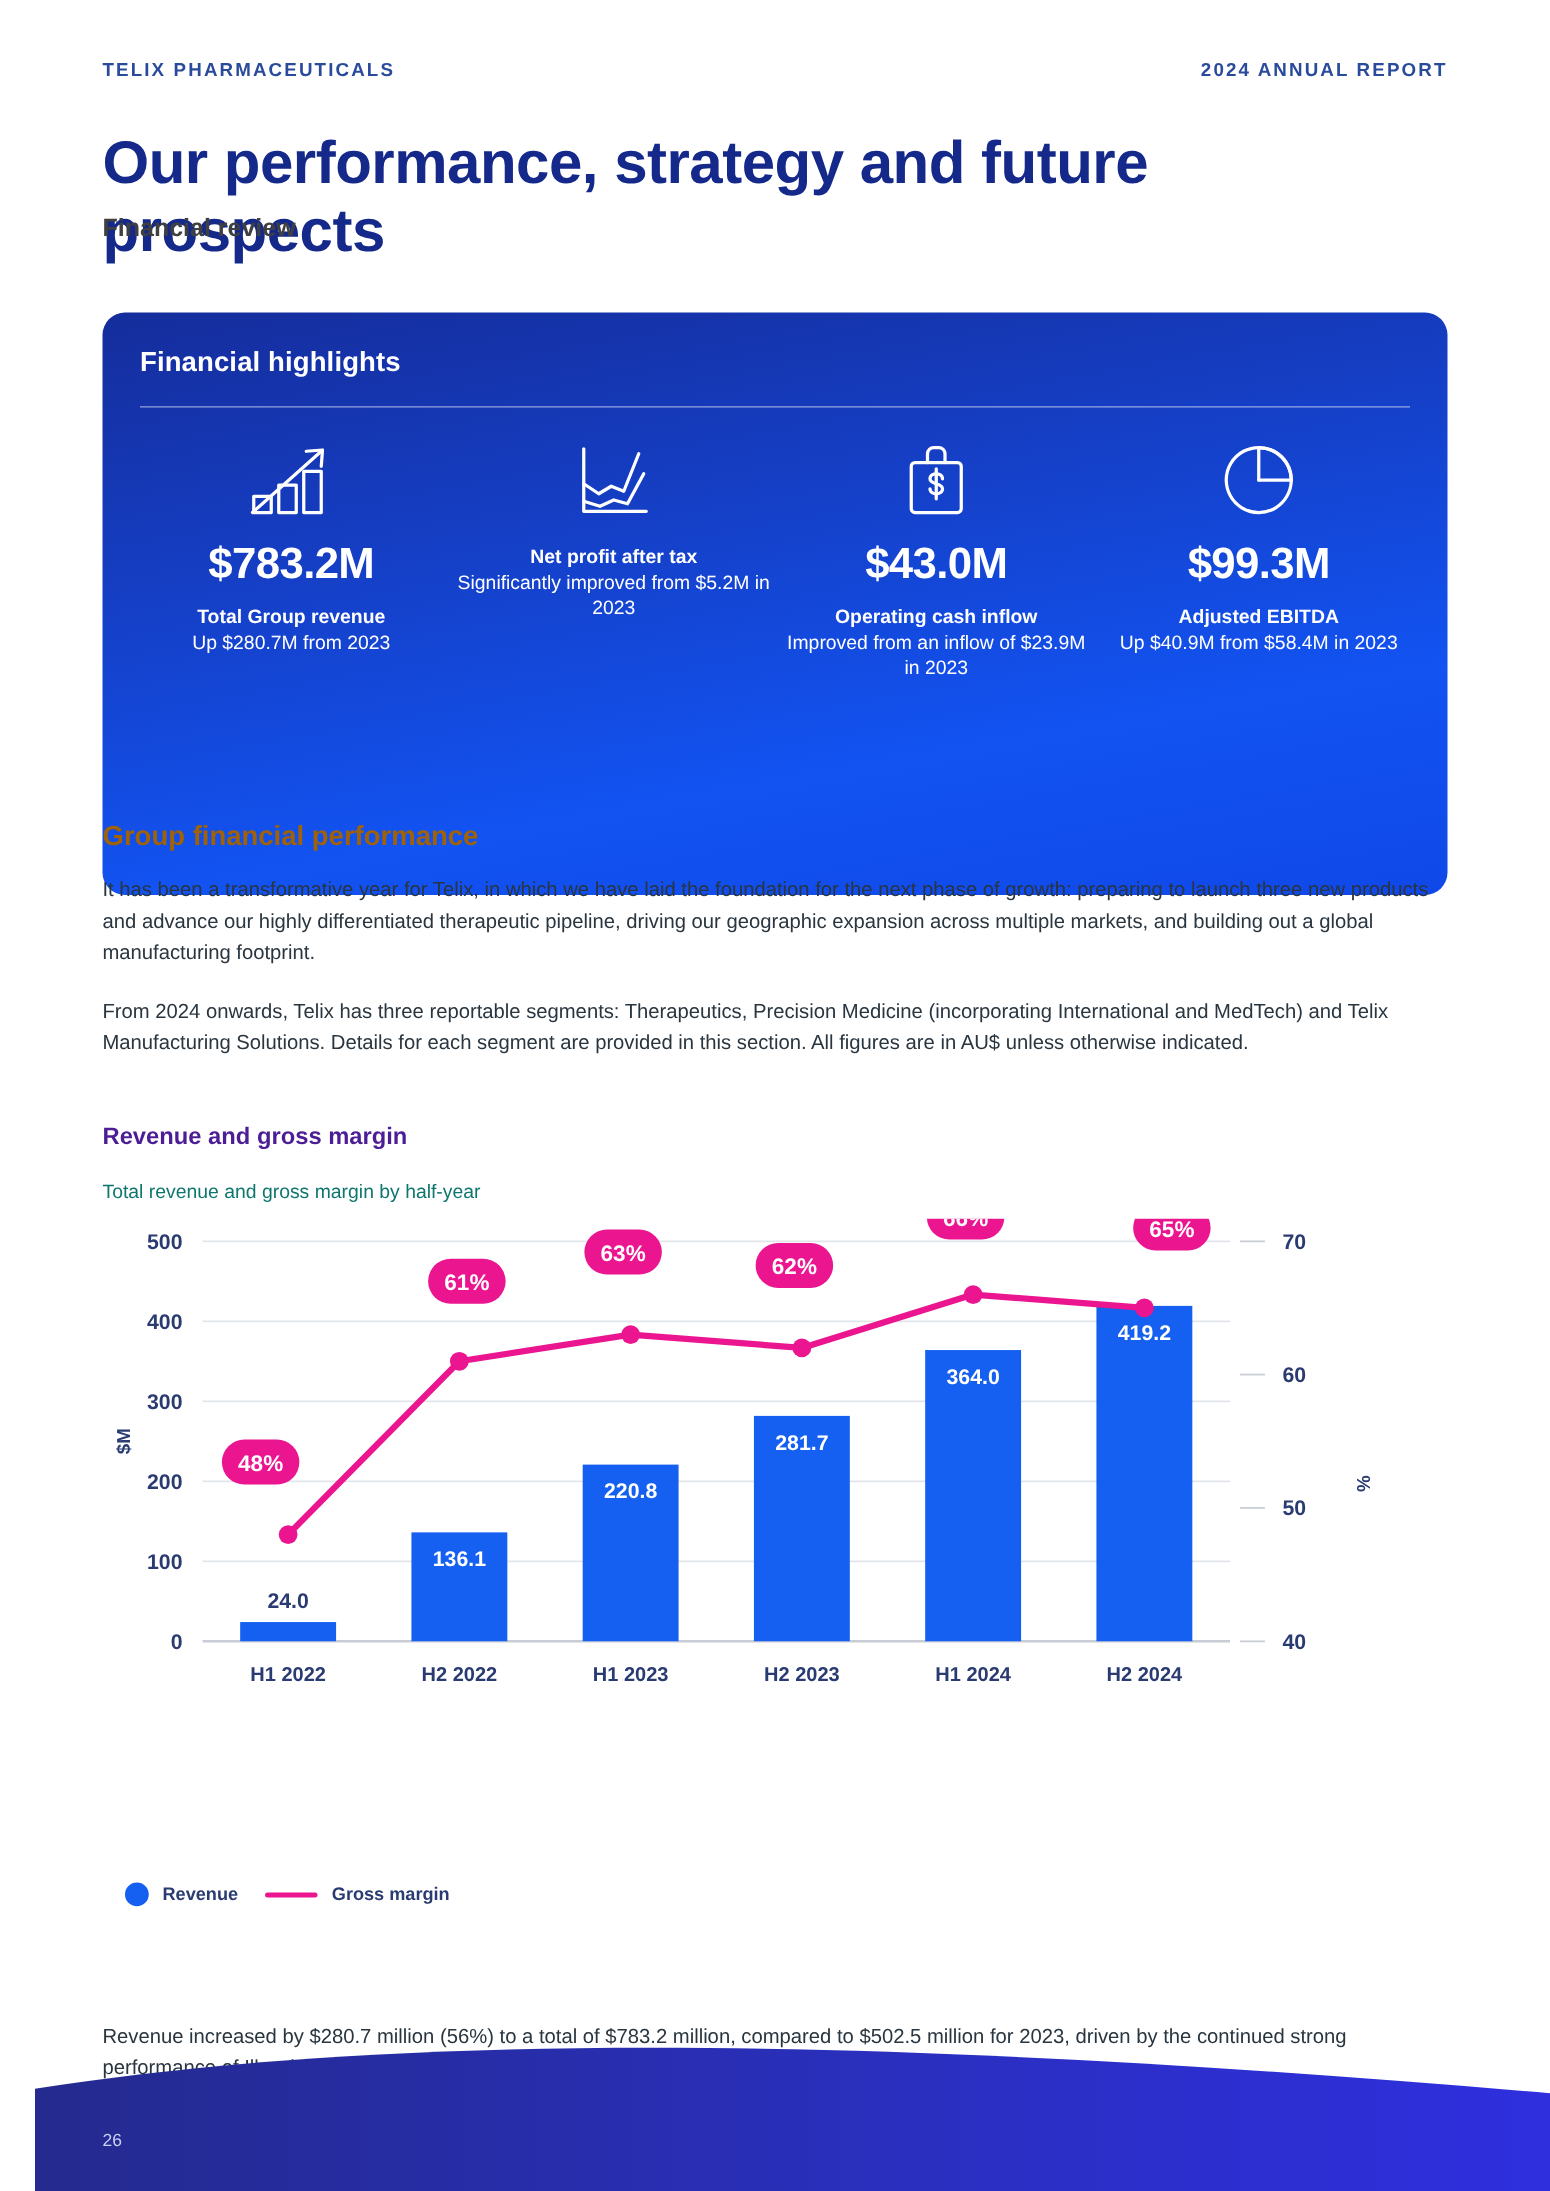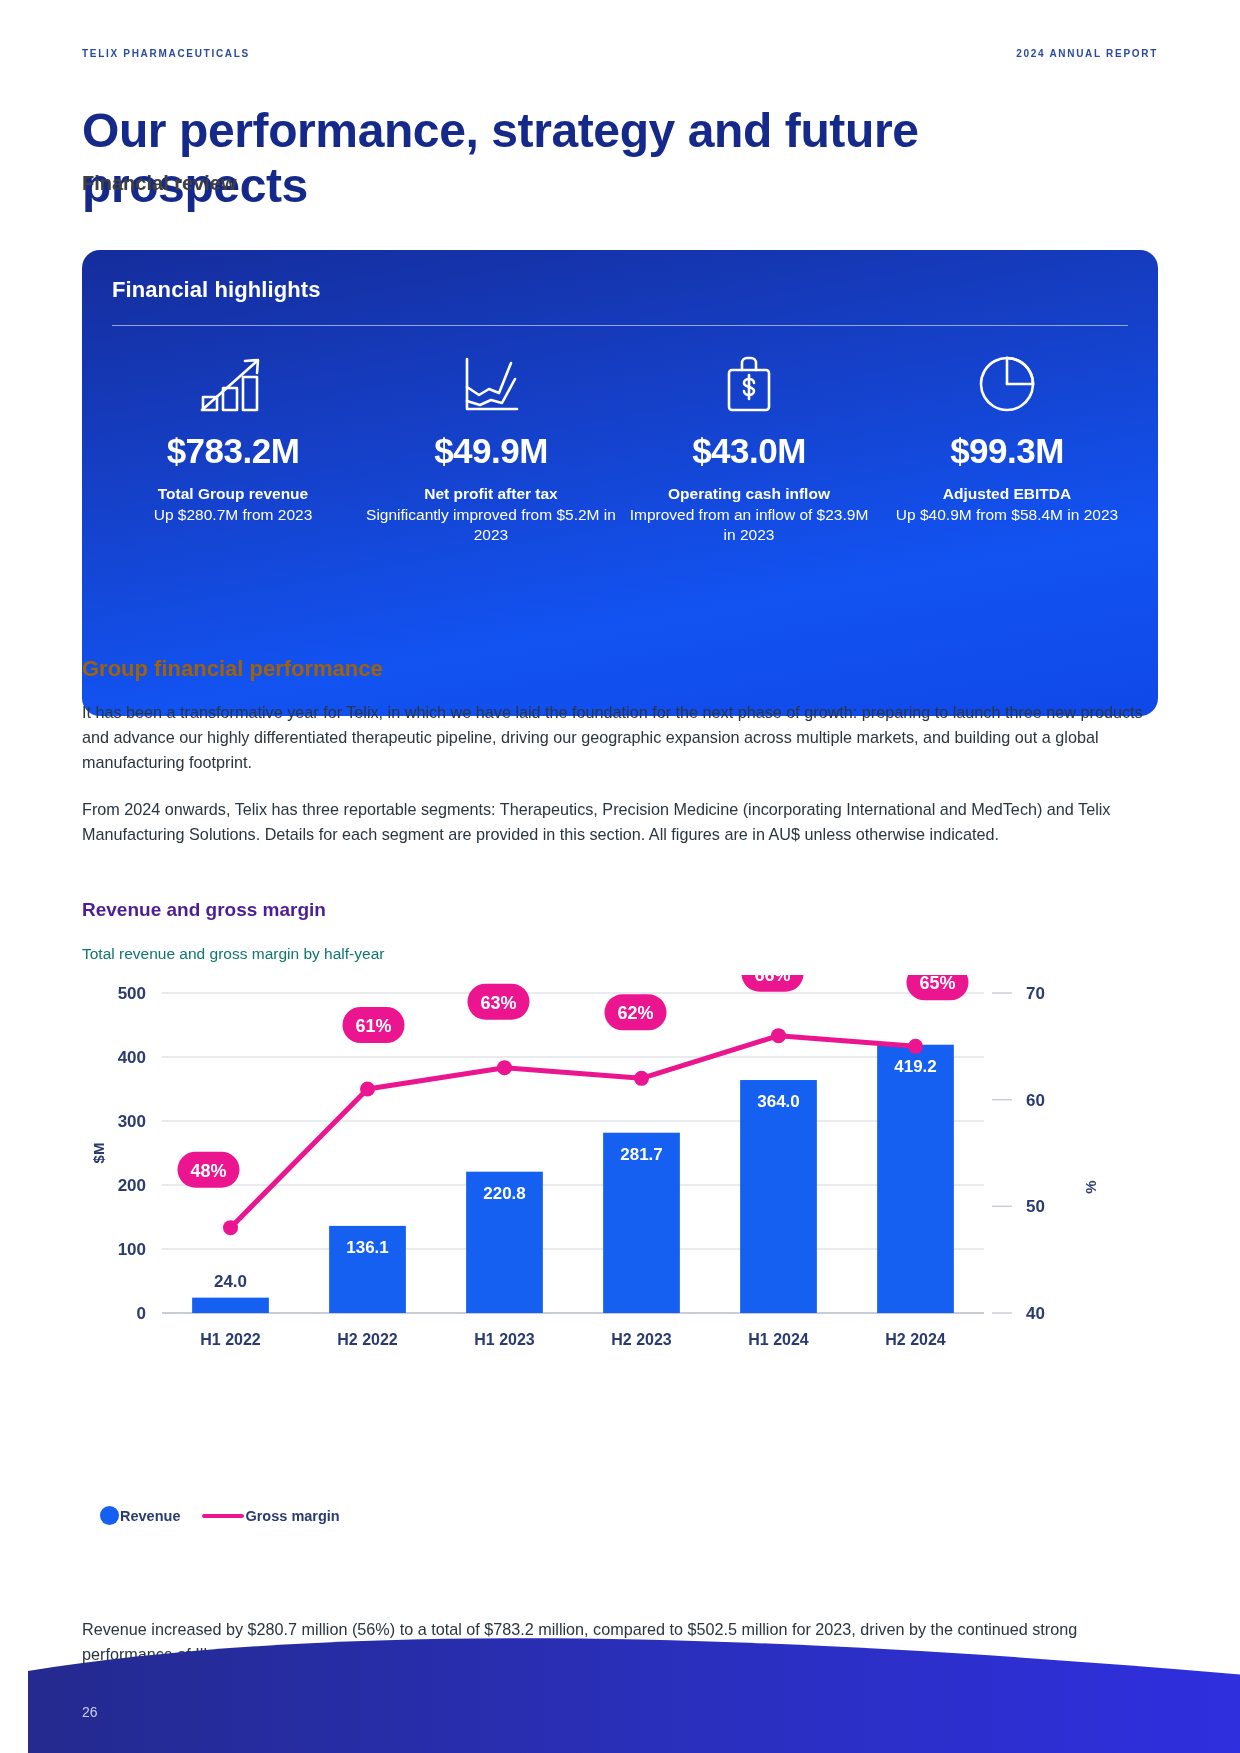--- a/index.html
+++ b/index.html
@@ -10,21 +10,21 @@
     overflow: hidden;
   }
   .page { position: relative; width: 1240px; height: 1753px; background: #fff; }
 
   
   .runhead {
     position: absolute; left: 82px; top: 48px; width: 1076px;
     display: flex; justify-content: space-between; align-items: baseline;
   }
   .runhead span {
-    font-size: 10px; letter-spacing: 1.7px; font-weight: 600;
+    font-size: 15px; letter-spacing: 1.7px; font-weight: 600;
     color: #2a4a9c;
   }
 
   
   .page-title {
     position: absolute; left: 82px; top: 103px; width: 1050px;
     font-size: 48px; font-weight: 700; color: #15298b; letter-spacing: -0.4px;
   }
   .section-sub {
     position: absolute; left: 82px; top: 172px;
@@ -80,21 +80,21 @@
 
   
   .chart { position: absolute; left: 82px; top: 975px; width: 1076px; height: 420px; }
   .chart svg { display: block; }
 
   
   .legend {
     position: absolute; left: 100px; top: 1506px;
     display: flex; align-items: center; gap: 22px;
   }
-  .lg-item { display: flex; align-items: center; gap: 1px; }
+  .lg-item { display: flex; align-items: center; gap: 11px; }
   .lg-dot { width: 19px; height: 19px; border-radius: 50%; background: #1560f0; }
   .lg-line { width: 42px; height: 4px; background: #ec1590; border-radius: 2px; }
   .lg-text { font-size: 14.5px; font-weight: 700; color: #2a3b72; }
 
   
   #para3 { top: 1617px; }
 
   
   .footer { position: absolute; left: 0; bottom: 0; width: 1240px; height: 120px; padding-left: 28px; }
   .pagenum {
@@ -136,21 +136,20 @@
       </div>
 
       <div class="hl-cell">
         <div class="hl-icon">
           <svg width="72" height="62" viewBox="0 0 72 62" fill="none" stroke="#fff" stroke-width="2.6" stroke-linecap="round" stroke-linejoin="round">
             <path d="M12 6 L12 56 L62 56"></path>
             <path d="M12 34 L24 42 L34 36 L44 40 L56 10"></path>
             <path d="M12 48 L25 52 L36 47 L47 50 L60 26"></path>
           </svg>
         </div>
-        <div class="hl-value">$49.9M</div>
         <div class="hl-label">Net profit after tax</div>
         <div class="hl-note">Significantly improved from $5.2M in 2023</div>
       </div>
 
       <div class="hl-cell">
         <div class="hl-icon">
           <svg width="72" height="62" viewBox="0 0 72 62" fill="none" stroke="#fff" stroke-width="2.6" stroke-linecap="round" stroke-linejoin="round">
             <rect x="16" y="17" width="40" height="40" rx="3"></rect>
             <path d="M29 17 V10 a5 5 0 0 1 5-5 h4 a5 5 0 0 1 5 5 v7"></path>
             <path d="M41 30 c0-3-3-4-5-4 s-5 1-5 4 c0 5 10 3 10 8 c0 3-3 4-5 4 s-5-1-5-4"></path>

